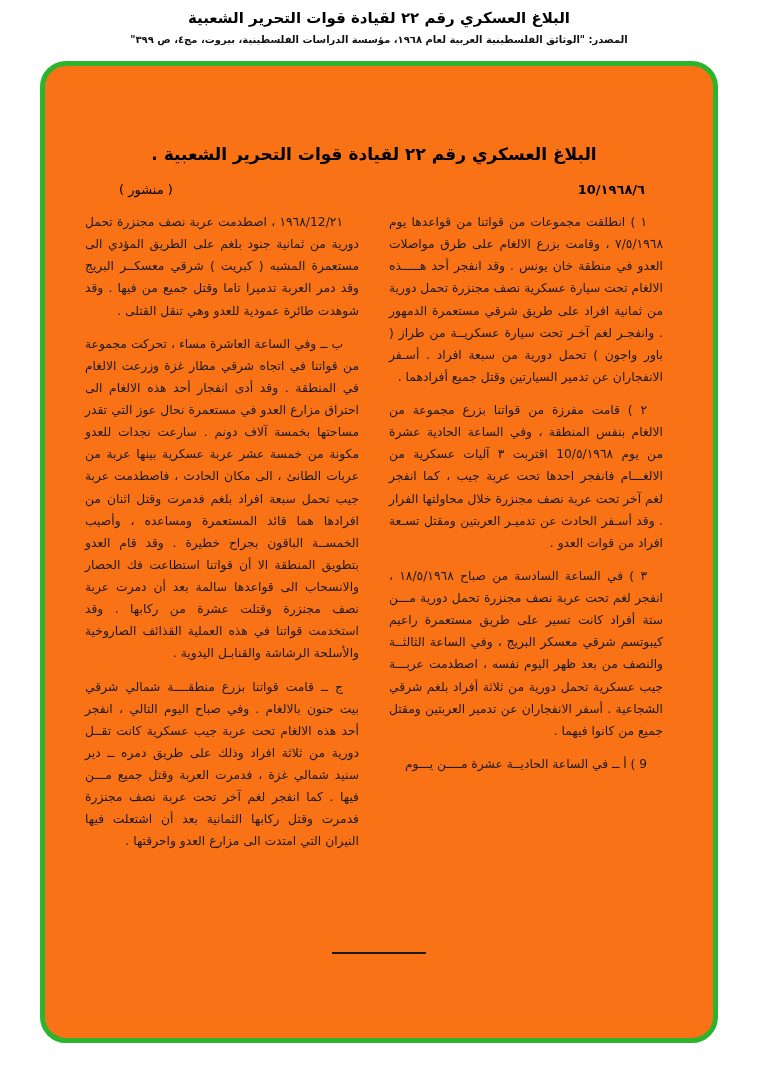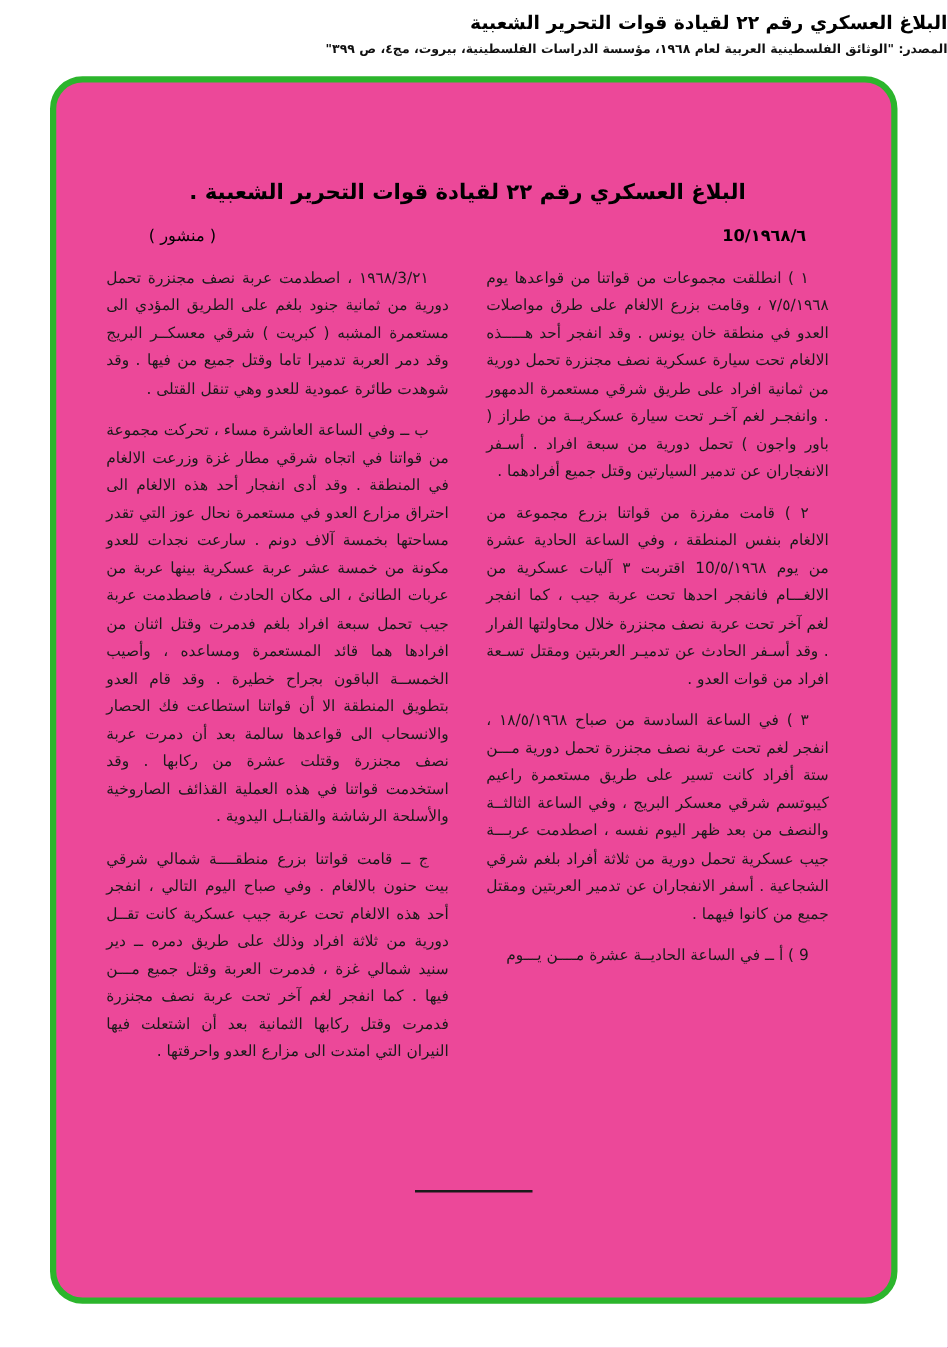--- a/index.html
+++ b/index.html
@@ -6,21 +6,21 @@
     margin: 0;
     padding: 0;
     width: 758px;
     height: 1078px;
     background: #ffffff;
     font-family: "DejaVu Sans", sans-serif;
     color: #161616;
     overflow: hidden;
   }
   .top-header {
-    text-align: right;
+    text-align: center;
     padding-top: 9px;
     direction: rtl;
   }
   .top-title {
     margin: 0;
     font-size: 15px;
     font-weight: bold;
     color: #000;
   }
   .top-source {
@@ -29,21 +29,21 @@
     font-weight: bold;
     color: #111;
   }
   .doc-frame {
     position: relative;
     width: 668px;
     height: 972px;
     margin: 16px auto 0 auto;
     border: 5px solid var(--frame-green, #2cb52c);
     border-radius: 26px;
-    background: #ec4899;
+    background: #f97316;
     box-sizing: content-box;
   }
   .doc-inner {
     direction: rtl;
     padding: 78px 50px 0 40px;
   }
   .doc-title {
     margin: 0 0 18px 0;
     text-align: center;
     font-size: 17px;
@@ -105,21 +105,21 @@
     </div>
 
     <div class="columns">
       <div class="col col-right">
         <p class="para">١ )  انطلقت مجموعات من قواتنا من قواعدها يوم ٧/٥/١٩٦٨ ، وقامت بزرع الالغام على طرق مواصلات العدو في منطقة خان يونس . وقد انفجر أحد هـــــذه الالغام تحت سيارة عسكرية نصف مجنزرة تحمل دورية من ثمانية افراد على طريق شرقي مستعمرة الدمهور . وانفجـر لغم آخـر تحت سيارة عسكريــة من طراز ( باور واجون ) تحمل دورية من سبعة افراد . أسـفر الانفجاران عن تدمير السيارتين وقتل جميع أفرادهما .</p>
         <p class="para">٢ )  قامت مفرزة من قواتنا بزرع مجموعة من الالغام بنفس المنطقة ، وفي الساعة الحادية عشرة من يوم 10/٥/١٩٦٨ اقتربت ٣ آليات عسكرية من الالغـــام فانفجر احدها تحت عربة جيب ، كما انفجر لغم آخر تحت عربة نصف مجنزرة خلال محاولتها الفرار . وقد أسـفر الحادث عن تدميـر العربتين ومقتل تسـعة افراد من قوات العدو .</p>
         <p class="para">٣ )  في الساعة السادسة من صباح ١٨/٥/١٩٦٨ ، انفجر لغم تحت عربة نصف مجنزرة تحمل دورية مـــن ستة أفراد كانت تسير على طريق مستعمرة راعيم كيبوتسم شرقي معسكر البريج ، وفي الساعة الثالثــة والنصف من بعد ظهر اليوم نفسه ، اصطدمت عربـــة جيب عسكرية تحمل دورية من ثلاثة أفراد بلغم شرقي الشجاعية . أسفر الانفجاران عن تدمير العربتين ومقتل جميع من كانوا فيهما .</p>
         <p class="para">9 ) أ ــ في الساعة الحاديــة عشرة مــــن يـــوم</p>
       </div>
       <div class="col col-left">
-        <p class="para">٢١/3/١٩٦٨ ، اصطدمت عربة نصف مجنزرة تحمل دورية من ثمانية جنود بلغم على الطريق المؤدي الى مستعمرة المشبه ( كبريت ) شرقي معسكــر البريج وقد دمر العربة تدميرا تاما وقتل جميع من فيها . وقد شوهدت طائرة عمودية للعدو وهي تنقل القتلى .</p>
+        <p class="para">٢١/12/١٩٦٨ ، اصطدمت عربة نصف مجنزرة تحمل دورية من ثمانية جنود بلغم على الطريق المؤدي الى مستعمرة المشبه ( كبريت ) شرقي معسكــر البريج وقد دمر العربة تدميرا تاما وقتل جميع من فيها . وقد شوهدت طائرة عمودية للعدو وهي تنقل القتلى .</p>
         <p class="para">ب ــ وفي الساعة العاشرة مساء ، تحركت مجموعة من قواتنا في اتجاه شرقي مطار غزة وزرعت الالغام في المنطقة . وقد أدى انفجار أحد هذه الالغام الى احتراق مزارع العدو في مستعمرة نحال عوز التي تقدر مساحتها بخمسة آلاف دونم . سارعت نجدات للعدو مكونة من خمسة عشر عربة عسكرية بينها عربة من عربات الطانئ ، الى مكان الحادث ، فاصطدمت عربة جيب تحمل سبعة افراد بلغم فدمرت وقتل اثنان من افرادها هما قائد المستعمرة ومساعده ، وأصيب الخمســة الباقون بجراح خطيرة . وقد قام العدو بتطويق المنطقة الا أن قواتنا استطاعت فك الحصار والانسحاب الى قواعدها سالمة بعد أن دمرت عربة نصف مجنزرة وقتلت عشرة من ركابها . وقد استخدمت قواتنا في هذه العملية القذائف الصاروخية والأسلحة الرشاشة والقنابـل اليدوية .</p>
         <p class="para">ج ــ قامت قواتنا بزرع منطقــــة شمالي شرقي بيت حنون بالالغام . وفي صباح اليوم التالي ، انفجر أحد هذه الالغام تحت عربة جيب عسكرية كانت تقــل دورية من ثلاثة افراد وذلك على طريق دمره ــ دير سنيد شمالي غزة ، فدمرت العربة وقتل جميع مـــن فيها . كما انفجر لغم آخر تحت عربة نصف مجنزرة فدمرت وقتل ركابها الثمانية بعد أن اشتعلت فيها النيران التي امتدت الى مزارع العدو واحرقتها .</p>
       </div>
     </div>
   </div>
 
   <div class="bottom-rule"></div>
 </div>
 
 </body></html>

